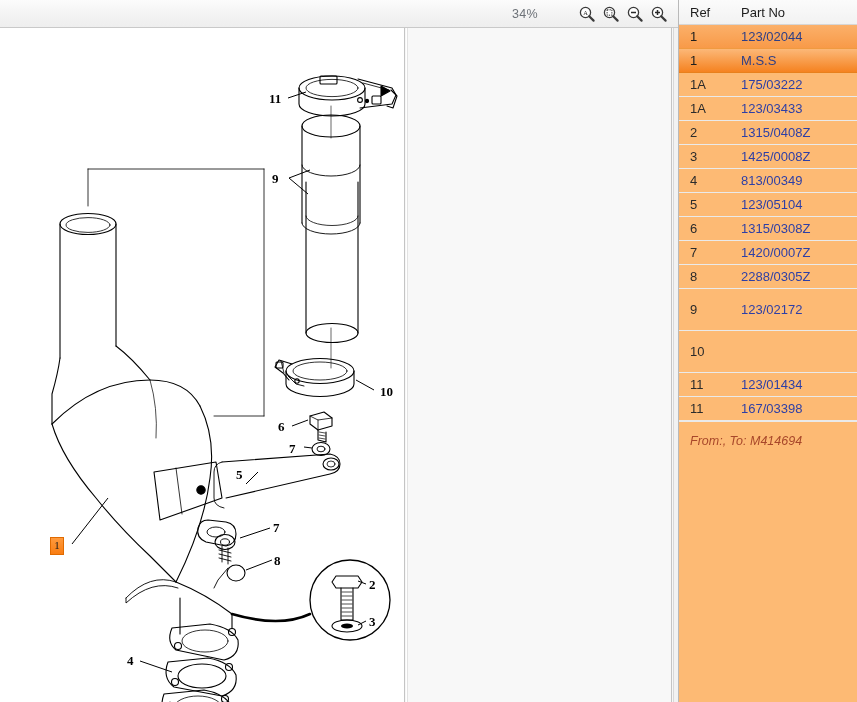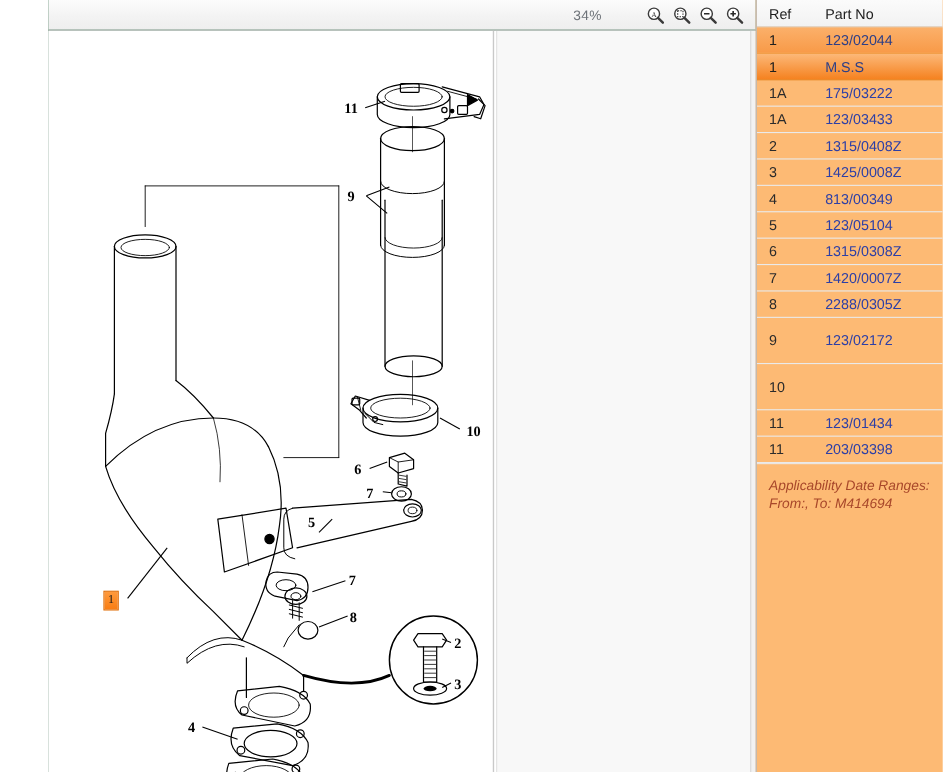--- a/index.html
+++ b/index.html
@@ -20,24 +20,23 @@
     height: 702px;
     display: flex;
     flex-direction: row;
   }
 
   
   #viewer {
     position: relative;
     width: 678px;
     height: 702px;
-    background: #14532d;
+    background: #a16207;
     display: flex;
     flex-direction: column;
-    margin-left: 44px;
   }
   #toolbar {
     position: relative;
     height: 28px;
     flex: 0 0 28px;
     background: linear-gradient(to bottom, #fcfcfc 0%, #f3f3f3 55%, #eeeeee 100%);
     border-bottom: 1px solid #c9c9c9;
     display: flex;
     align-items: center;
     justify-content: flex-end;
@@ -468,22 +467,21 @@
         <div class="prow tall">
           <div class="col-ref">10</div>
           <div class="col-part"></div>
         </div>
         <div class="prow">
           <div class="col-ref">11</div>
           <div class="col-part">123/01434</div>
         </div>
         <div class="prow">
           <div class="col-ref">11</div>
-          <div class="col-part">203/03398</div>
+          <div class="col-part">167/03398</div>
         </div>
       </div>
 
     <div id="applicability">
-      <div>Applicability Date Ranges:</div>
       <div>From:, To: M414694</div>
     </div>
   </div>
 </div>
 
 </body></html>

